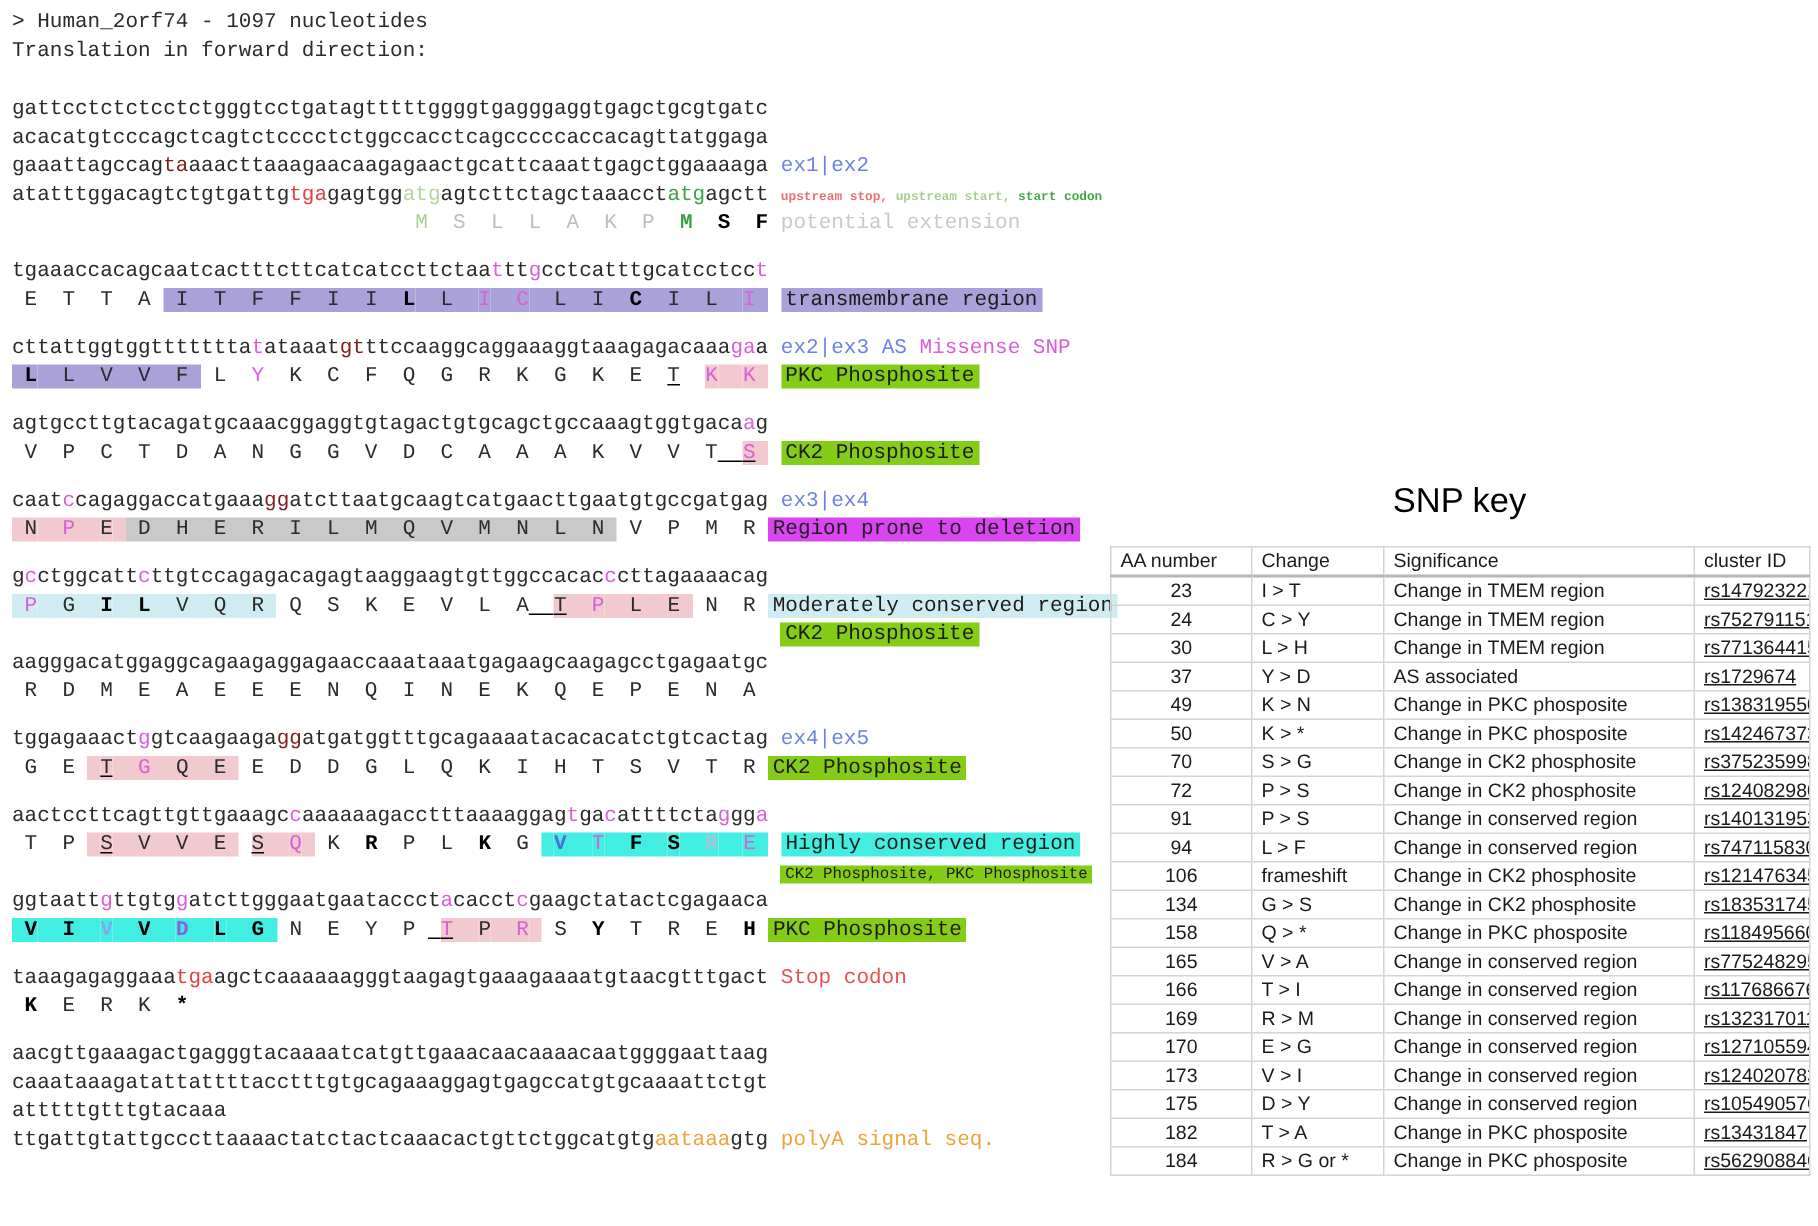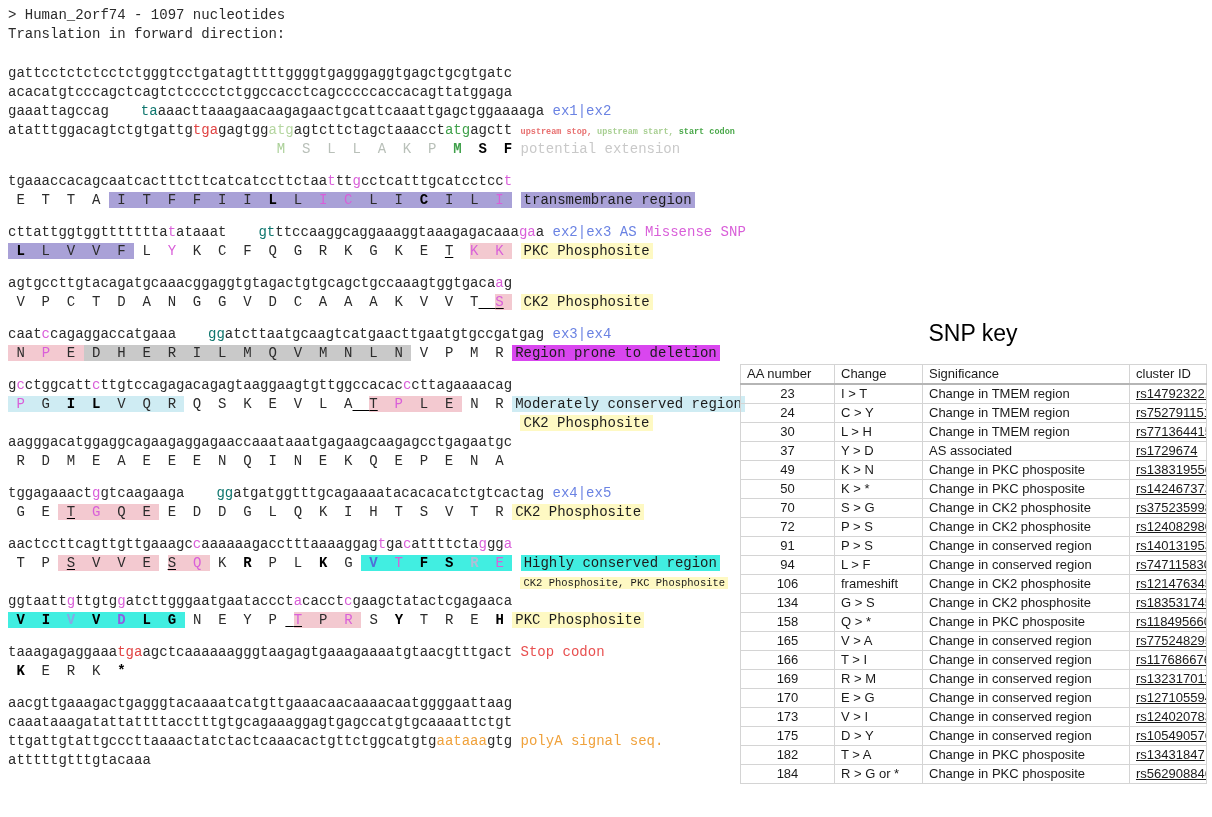--- a/index.html
+++ b/index.html
@@ -6,21 +6,21 @@
   #root{position:relative;width:1212px;height:817px;background:#ffffff;overflow:hidden;
         font-family:"Liberation Mono","DejaVu Sans Mono",monospace;}
   
   #seq-panel{position:absolute;left:8px;top:6px;}
   .line{white-space:pre;height:19px;line-height:19px;font-size:14px;color:#2b2b2b;}
   .gap1{margin-top:13px;}
   .gap2{margin-top:20px;}
   .ann-only{padding-left:60ch;}
   .sg{color:#2b2b2b;}
   .m{color:#d95fd9;}
-  .b{color:#0f766e;padding-left:32px;}
+  .b{color:#7f1d1d;}
   .r{color:#e04343;}
   .pg{color:#b5d6a0;}
   .g{color:#3fa04a;}
   .o{color:#f0a23c;}
   .gr{color:#b9c0b9;}
   .pgc{color:#a9cf96;}
   .gc{color:#3fa04a;font-weight:bold;}
   .B{font-weight:bold;color:#000;}
   .U{text-decoration:underline;text-underline-offset:2px;text-decoration-color:#000;}
   .v{color:#8d5fe0;font-weight:bold;}
@@ -35,21 +35,21 @@
   
   .ann-blue{color:#6b83e3;}
   .ann-magenta{color:#d95fd9;}
   .ann-red{color:#e85050;}
   .ann-orange{color:#f0a23c;}
   .ann-ltgray{color:#c9c9c9;}
   .tiny{font-size:8.5px;font-weight:bold;}
   .tiny-red{color:#e87070;}
   .tiny-pg{color:#a8cf92;}
   .tiny-g{color:#4aa84a;}
-  .lbl{background:#fef9c3;color:#1c1c1c;padding:0 3px;}
+  .lbl{background:#84cc16;color:#1c1c1c;padding:0 3px;}
   .lbl-purple{background:#a9a1d7;}
   .lbl-gray{background:#d946ef;}
   .lbl-ltblue{background:#cfecf3;}
   .lbl-cyan{background:#41eee1;}
   .lbl-sm{font-size:10.5px;}
   
   #snp-panel{position:absolute;left:740px;top:320px;width:468px;
              font-family:"Liberation Sans","DejaVu Sans",sans-serif;}
   #snp-title{width:466px;text-align:center;font-size:23px;color:#000000;margin-bottom:17px;}
   table.snp{border-collapse:collapse;width:466px;table-layout:fixed;}
@@ -90,22 +90,22 @@
       <div class="line"><span class="sg"> G  E </span><span class="sg hK"> </span><span class="sg hK U">T</span><span class="sg hK">  </span><span class="sg hK m">G</span><span class="sg hK">  Q  E </span><span class="sg"> E  D  D  G  L  Q  K  I  H  T  S  V  T  R</span><span> </span><span class="lbl">CK2 Phosphosite</span></div>
       <div class="line gap1"><span class="sg">aactccttcagttgttgaaagc</span><span class="sg m">c</span><span class="sg">aaaaaagacctttaaaaggag</span><span class="sg m">t</span><span class="sg">ga</span><span class="sg m">c</span><span class="sg">attttcta</span><span class="sg m">g</span><span class="sg">gg</span><span class="sg m">a</span></div>
       <div class="line"><span class="sg"> T  P </span><span class="sg hK"> </span><span class="sg hK U">S</span><span class="sg hK">  V  V  E </span><span class="sg"> </span><span class="sg hK U">S</span><span class="sg hK">  </span><span class="sg hK m">Q</span><span class="sg hK"> </span><span class="sg"> K  </span><span class="sg B">R</span><span class="sg">  P  L  </span><span class="sg B">K</span><span class="sg">  G </span><span class="sg hC"> </span><span class="sg hC bb">V</span><span class="sg hC">  </span><span class="sg hC m">T</span><span class="sg hC">  </span><span class="sg hC B">F</span><span class="sg hC">  </span><span class="sg hC B">S</span><span class="sg hC">  </span><span class="sg hC pale">R</span><span class="sg hC">  </span><span class="sg hC m">E</span><span class="sg hC"> </span><span> </span><span class="lbl lbl-cyan">Highly conserved region</span></div>
       <div class="line ann-only"><span> </span><span class="lbl lbl-sm">CK2 Phosphosite, PKC Phosphosite</span></div>
       <div class="line"><span class="sg">ggtaatt</span><span class="sg m">g</span><span class="sg">ttgtg</span><span class="sg m">g</span><span class="sg">atcttgggaatgaataccct</span><span class="sg m">a</span><span class="sg">cacct</span><span class="sg m">c</span><span class="sg">gaagctatactcgagaaca</span></div>
       <div class="line"><span class="sg hC"> </span><span class="sg hC B">V</span><span class="sg hC">  </span><span class="sg hC B">I</span><span class="sg hC">  </span><span class="sg hC lb">V</span><span class="sg hC">  </span><span class="sg hC B">V</span><span class="sg hC">  </span><span class="sg hC v">D</span><span class="sg hC">  </span><span class="sg hC B">L</span><span class="sg hC">  </span><span class="sg hC B">G</span><span class="sg hC"> </span><span class="sg"> N  E  Y  P </span><span class="sg U"> </span><span class="sg hK m U">T</span><span class="sg hK">  </span><span class="sg hK">P</span><span class="sg hK">  </span><span class="sg hK m">R</span><span class="sg hK"> </span><span class="sg"> S  </span><span class="sg B">Y</span><span class="sg">  T  R  E  </span><span class="sg B">H</span><span> </span><span class="lbl">PKC Phosphosite</span></div>
       <div class="line gap1"><span class="sg">taaagagaggaaa</span><span class="sg r">tga</span><span class="sg">agctcaaaaaagggtaagagtgaaagaaaatgtaacgtttgact</span><span> </span><span class="ann-red">Stop codon</span></div>
       <div class="line"><span class="sg"> </span><span class="sg B">K</span><span class="sg">  E  R  K  </span><span class="sg r B">*</span></div>
       <div class="line gap1"><span class="sg">aacgttgaaagactgagggtacaaaatcatgttgaaacaacaaaacaatggggaattaag</span></div>
       <div class="line"><span class="sg">caaataaagatattattttacctttgtgcagaaaggagtgagccatgtgcaaaattctgt</span></div>
+      <div class="line"><span class="sg">atttttgtttgtacaaa</span></div>
       <div class="line"><span class="sg">ttgattgtattgcccttaaaactatctactcaaacactgttctggcatgtg</span><span class="sg o">aataaa</span><span class="sg">gtg</span><span> </span><span class="ann-orange">polyA signal seq.</span></div>
-      <div class="line"><span class="sg">atttttgtttgtacaaa</span></div>
     </div>
 
   <div id="snp-panel">
     <div id="snp-title">SNP key</div>
     <table class="snp">
       <colgroup>
           <col class="c1">
           <col class="c2">
           <col class="c3">
           <col class="c4">

